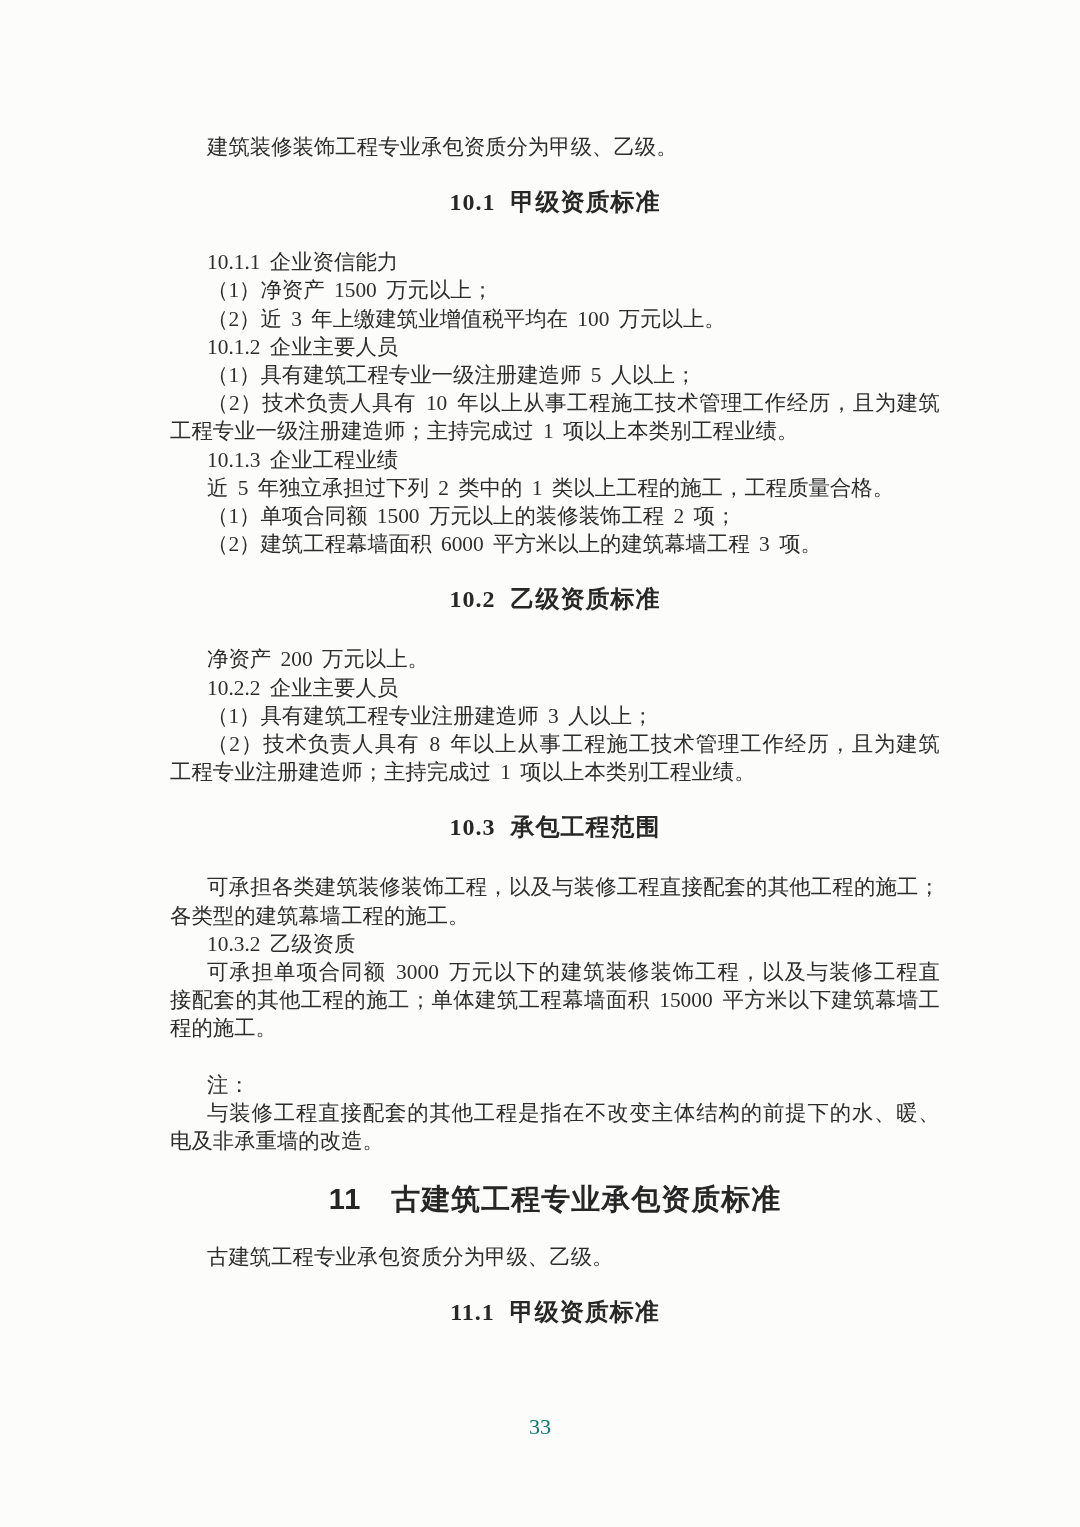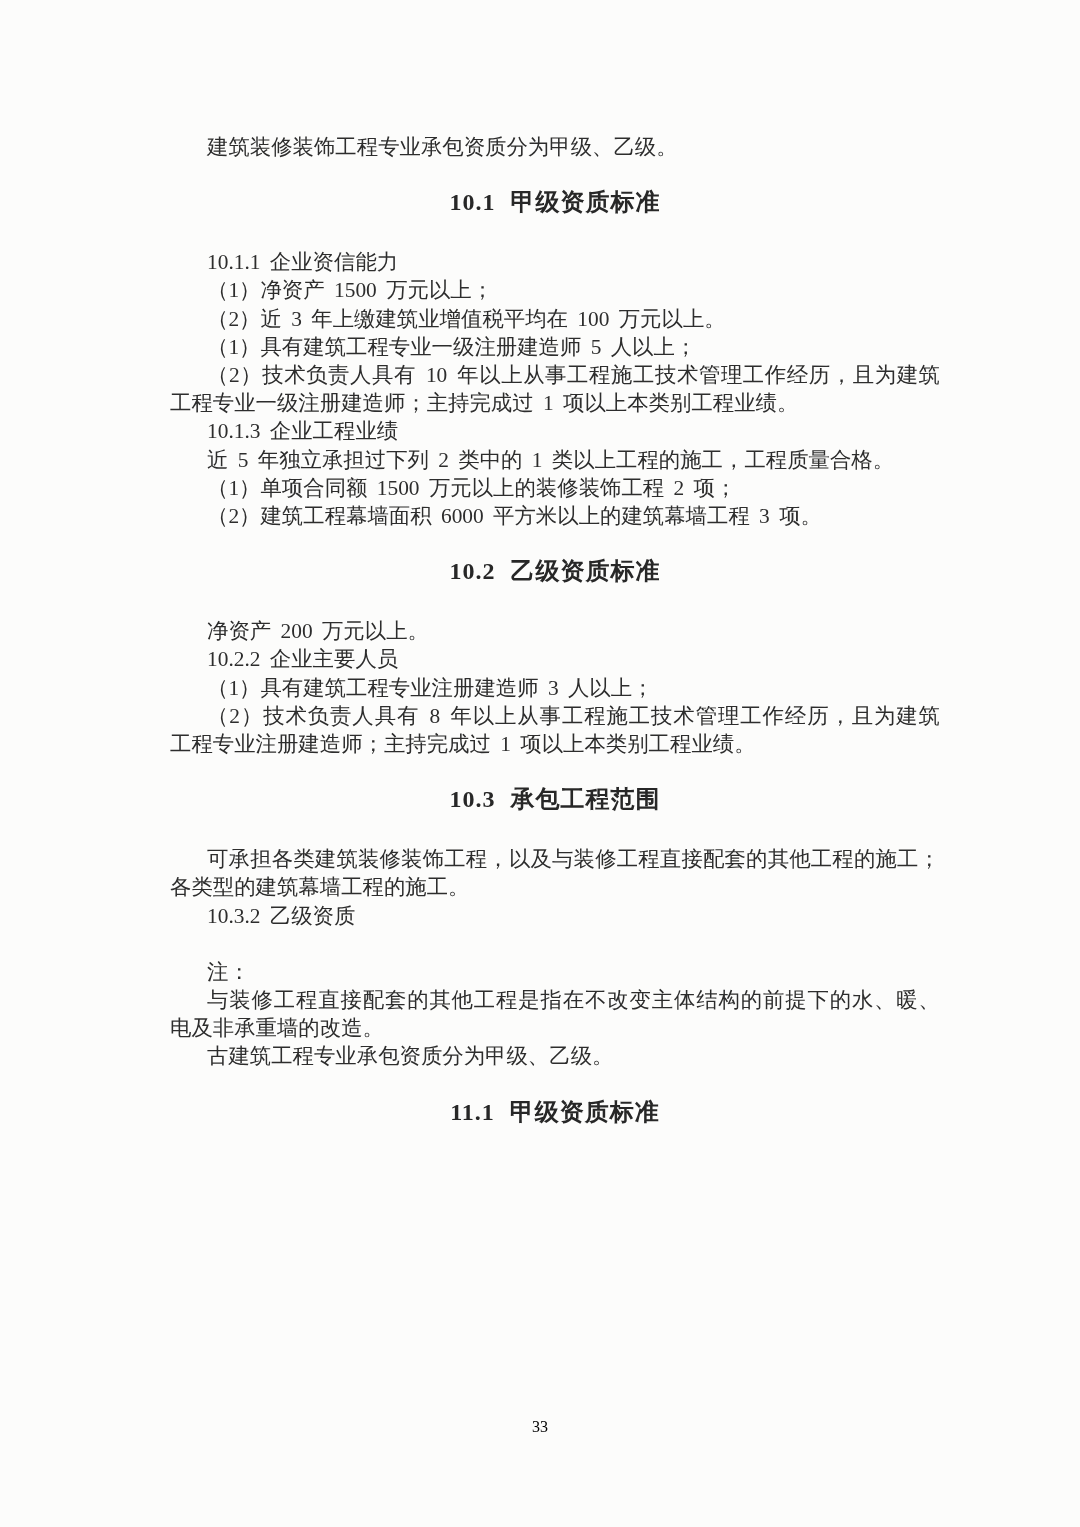--- a/index.html
+++ b/index.html
@@ -51,42 +51,45 @@
     justify-content: center;
     align-items: baseline;
     gap: 30px;
   }
   .page-num {
     position: absolute;
     left: 0;
     top: 1414px;
     width: 100%;
     text-align: center;
-    font-size: 16px;
+    font-size: 22px;
     line-height: 26px;
-    color: #000000;
+    color: #0f766e;
   }
 </style>
 </head>
 <body>
 
 <div class="page">
   <div class="content">
       <div class="p">
         <div class="line indent">建筑装修装饰工程专业承包资质分为甲级、乙级。</div>
       </div>
       <div class="h3">10.1 甲级资质标准</div>
       <div class="p">
         <div class="line indent">10.1.1 企业资信能力</div>
       </div>
       <div class="p">
         <div class="line indent">（1）净资产 1500 万元以上；</div>
       </div>
       <div class="p">
         <div class="line indent">（2）近 3 年上缴建筑业增值税平均在 100 万元以上。</div>
+      </div>
+      <div class="p">
+        <div class="line indent">10.1.2 企业主要人员</div>
       </div>
       <div class="p">
         <div class="line indent">（1）具有建筑工程专业一级注册建造师 5 人以上；</div>
       </div>
       <div class="p">
         <div class="line indent stretch">（2）技术负责人具有 10 年以上从事工程施工技术管理工作经历，且为建筑</div>
         <div class="line">工程专业一级注册建造师；主持完成过 1 项以上本类别工程业绩。</div>
       </div>
       <div class="p">
         <div class="line indent">10.1.3 企业工程业绩</div>
@@ -115,26 +118,35 @@
         <div class="line">工程专业注册建造师；主持完成过 1 项以上本类别工程业绩。</div>
       </div>
       <div class="h3">10.3 承包工程范围</div>
       <div class="p">
         <div class="line indent stretch">可承担各类建筑装修装饰工程，以及与装修工程直接配套的其他工程的施工；</div>
         <div class="line">各类型的建筑幕墙工程的施工。</div>
       </div>
       <div class="p">
         <div class="line indent">10.3.2 乙级资质</div>
       </div>
+      <div class="p">
+        <div class="line indent stretch">可承担单项合同额 3000 万元以下的建筑装修装饰工程，以及与装修工程直</div>
+        <div class="line stretch">接配套的其他工程的施工；单体建筑工程幕墙面积 15000 平方米以下建筑幕墙工</div>
+        <div class="line">程的施工。</div>
+      </div>
       <div class="p gap-before">
         <div class="line indent">注：</div>
       </div>
       <div class="p">
         <div class="line indent stretch">与装修工程直接配套的其他工程是指在不改变主体结构的前提下的水、暖、</div>
         <div class="line">电及非承重墙的改造。</div>
+      </div>
+      <div class="h2">
+        <span>11</span>
+        <span>古建筑工程专业承包资质标准</span>
       </div>
       <div class="p">
         <div class="line indent">古建筑工程专业承包资质分为甲级、乙级。</div>
       </div>
       <div class="h3">11.1 甲级资质标准</div>
     </div>
   <div class="page-num">33</div>
 </div>
 
 </body></html>

